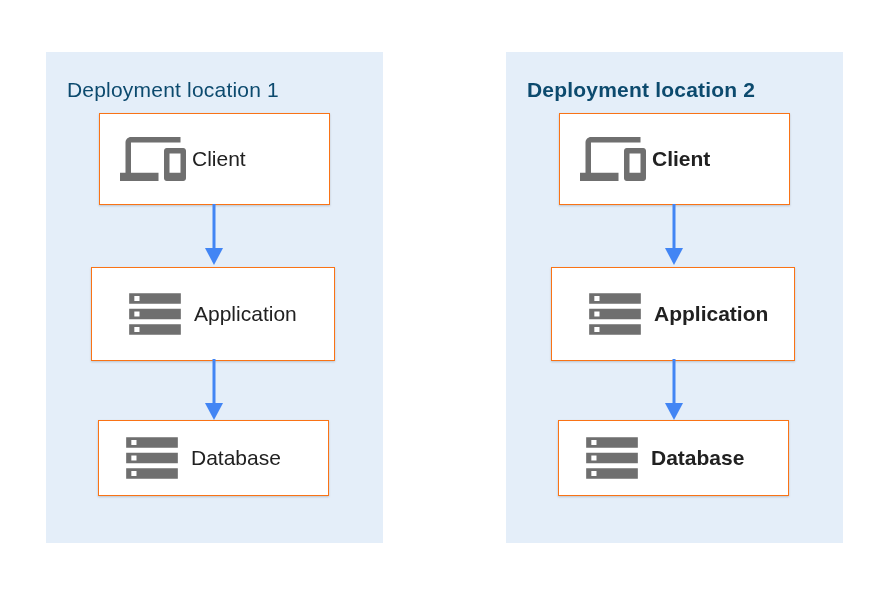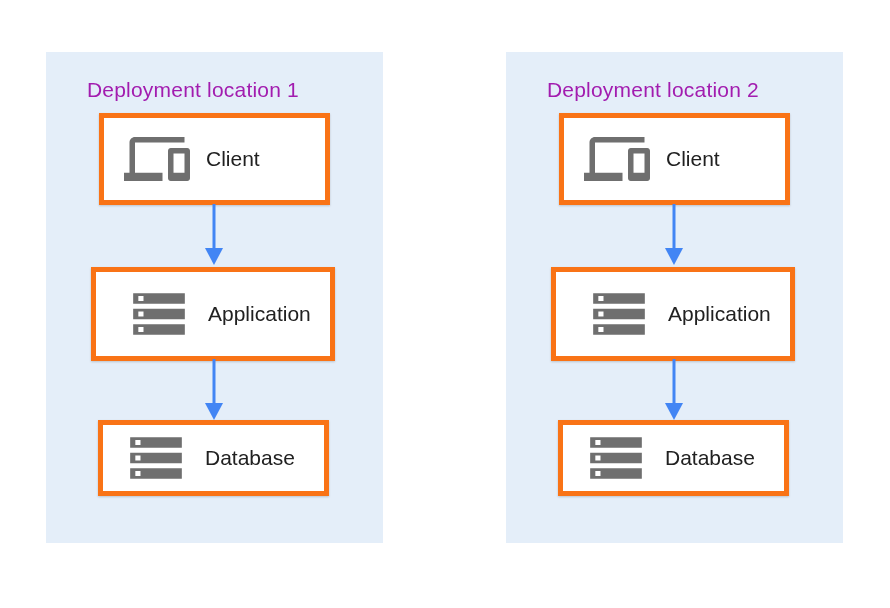--- a/index.html
+++ b/index.html
@@ -16,42 +16,41 @@
     overflow: hidden;
   }
   .panel {
     position: absolute;
     top: 52px;
     width: 337px;
     height: 491px;
     background: #e4eef9;
   }
   .panel.first  { left: 46px; }
-  .panel.second { left: 506px; }
+  .panel.second { left: 506px; font-weight: bold; }
   .panel-title {
     position: absolute;
     left: 21px;
     top: 25px;
     font-size: 21px;
     line-height: 1.2;
-    color: #a21caf;
+    color: #0c4a6e;
     letter-spacing: 0.2px;
     white-space: nowrap;
-    margin-left: 20px;
   }
   .node {
     position: absolute;
     box-sizing: border-box;
     background: #ffffff;
-    border: 5px solid #f97316;
+    border: 1px solid #f97316;
     box-shadow: 0 1px 2px rgba(0,0,0,0.18);
     display: flex;
     align-items: center;
     padding-left: 20px;
-    gap: 16px;
+    gap: 6px;
   }
   .node-client      { left: 53px; top: 61px;  width: 231px; height: 92px; }
   .node-application { left: 45px; top: 215px; width: 244px; height: 94px; padding-left: 30px; }
   .node-database    { left: 52px; top: 368px; width: 231px; height: 76px; }
   .icon-wrap {
     width: 66px;
     display: flex;
     align-items: center;
     justify-content: center;
     flex: 0 0 auto;

